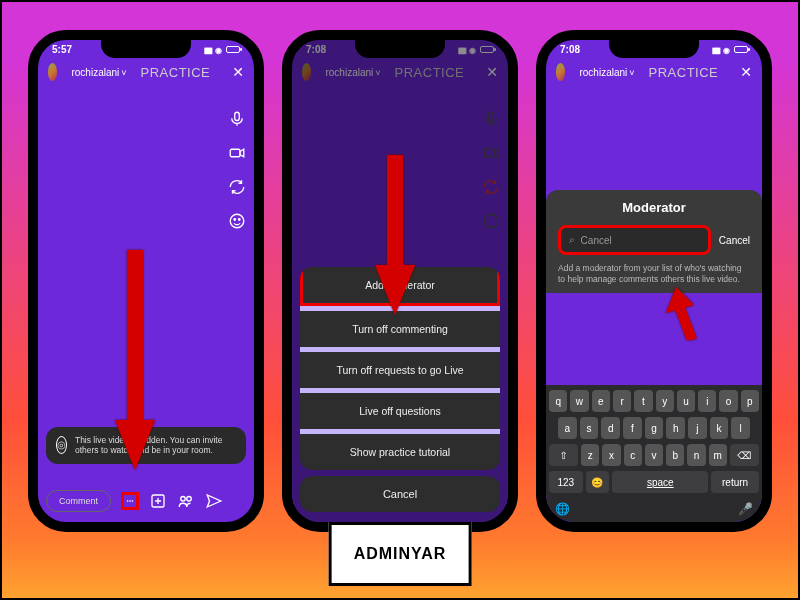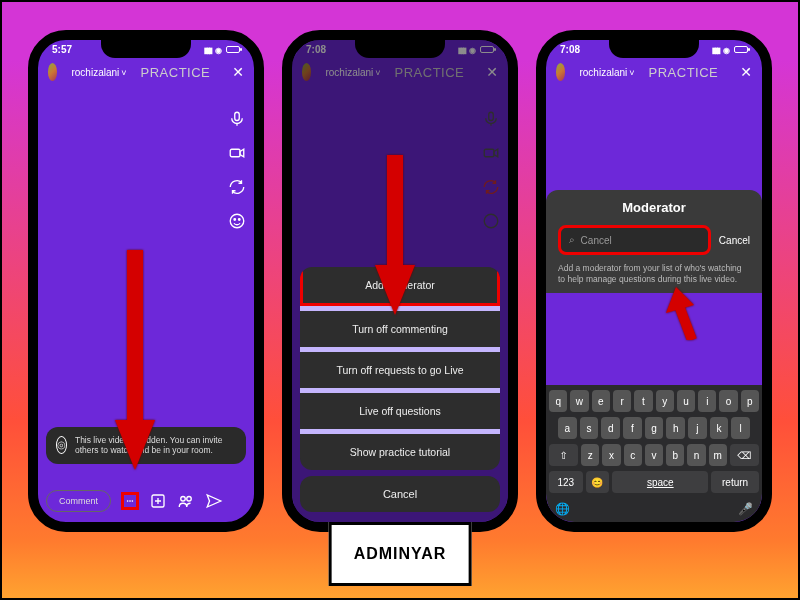--- a/index.html
+++ b/index.html
@@ -310,21 +310,21 @@
 
     <div class="modpanel">
       <div class="modtitle">Moderator</div>
       <div class="searchrow">
         <div class="searchbox redhl">
           <span>⌕</span>
           <span>Cancel</span>
         </div>
         <span class="cancel-txt">Cancel</span>
       </div>
-      <div class="moddesc">Add a moderator from your list of who's watching to help manage questions during this live video.</div>
+      <div class="moddesc">Add a moderator from your list of who's watching to help manage comments others this live video.</div>
     </div>
 
     <div class="arrow" style="left:118px; top:245px;">
       <svg width="36" height="55" viewBox="0 0 36 55">
         <path d="M28 55 L14 18" stroke="#d40000" stroke-width="10" fill="none"></path>
         <path d="M2 28 L12 2 L30 20 Z" fill="#d40000"></path>
       </svg>
     </div>
 
     <div class="keyboard">

